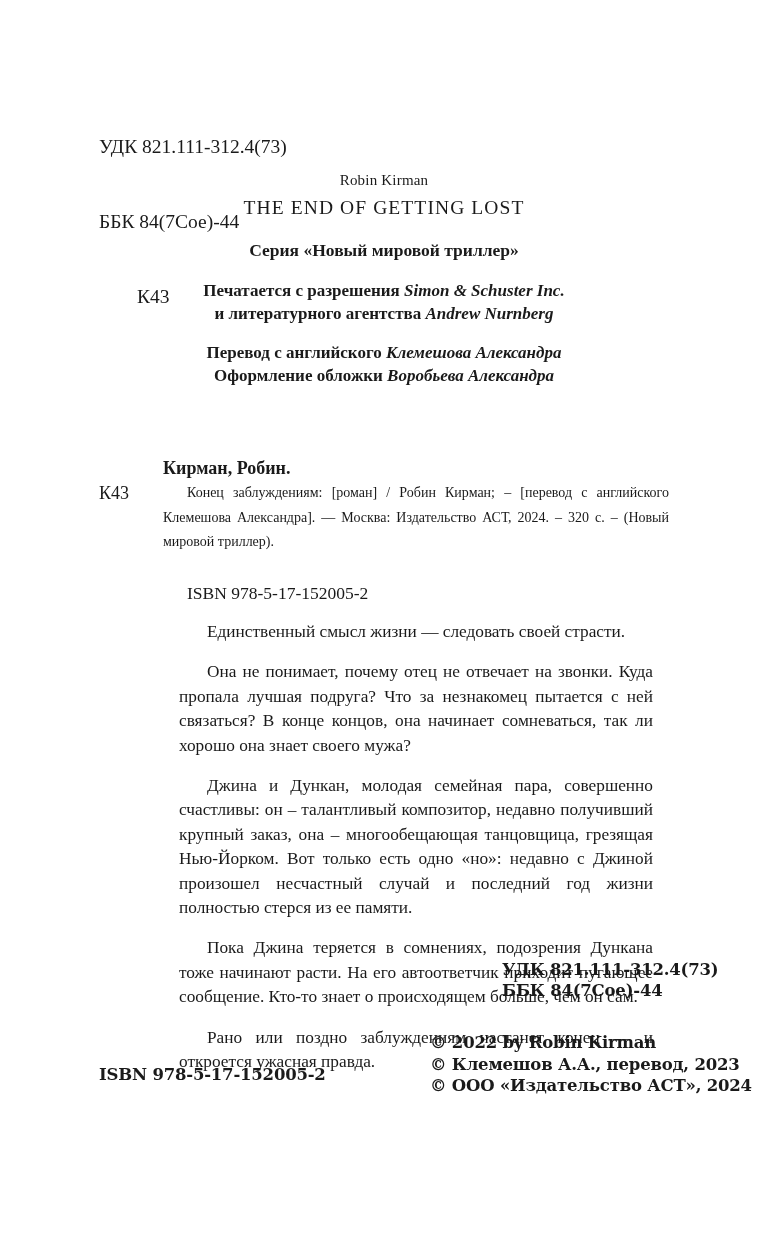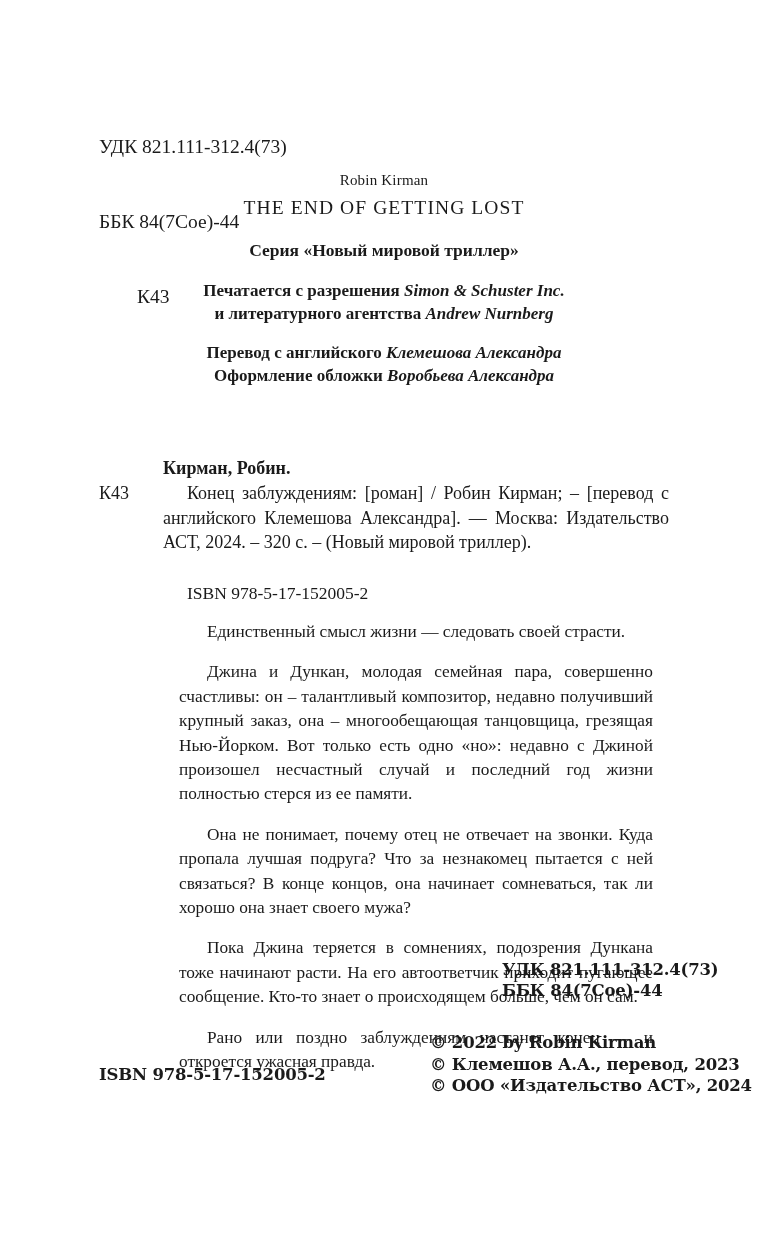--- a/index.html
+++ b/index.html
@@ -95,21 +95,21 @@
     top: 456px;
     font-size: 18px;
     line-height: 24px;
     font-weight: bold;
   }
   .cip-desc {
     position: absolute;
     left: 163px;
     top: 481px;
     width: 506px;
-    font-size: 18px;
+    font-size: 14px;
     line-height: 24.5px;
     text-align: justify;
     text-indent: 24px;
     hyphens: manual;
   }
 
   
   .isbn-inline {
     position: absolute;
     left: 187px;
@@ -196,22 +196,22 @@
   </div>
 
   <div class="cip-shelf">К43</div>
   <div class="cip-heading">Кирман, Робин.</div>
   <div class="cip-desc">Конец заблуждениям: [роман] / Робин Кирман; – [перевод с английского Клемешова Александра]. — Москва: Издательство АСТ, 2024. – 320 с. – (Новый мировой триллер).</div>
 
   <div class="isbn-inline">ISBN 978-5-17-152005-2</div>
 
   <div class="annotation">
     <p>Единственный смысл жизни — следовать своей страсти.</p>
+    <p>Она не понимает, почему отец не отвечает на звонки. Куда пропала лучшая подруга? Что за незнакомец пытается с ней связаться? В конце концов, она начинает сомневаться, так ли хорошо она знает своего мужа?</p>
     <p>Джина и Дункан, молодая семейная пара, совершенно счастливы: он – талантливый композитор, недавно получивший крупный заказ, она – многообещающая танцовщица, грезящая Нью-Йорком. Вот только есть одно «но»: недавно с Джиной произошел несчастный случай и последний год жизни полностью стерся из ее памяти.</p>
-    <p>Она не понимает, почему отец не отвечает на звонки. Куда пропала лучшая подруга? Что за незнакомец пытается с ней связаться? В конце концов, она начинает сомневаться, так ли хорошо она знает своего мужа?</p>
     <p>Пока Джина теряется в сомнениях, подозрения Дункана тоже начинают расти. На его автоответчик приходит пугающее сообщение. Кто-то знает о происходящем больше, чем он сам.</p>
     <p>Рано или поздно заблуждениям настанет конец — и откроется ужасная правда.</p>
   </div>
 
   <div class="codes-bottom">
     <span class="line">УДК 821.111-312.4(73)</span>
     <span class="line">ББК 84(7Сое)-44</span>
   </div>
 
   <div class="isbn-bottom">ISBN 978-5-17-152005-2</div>

